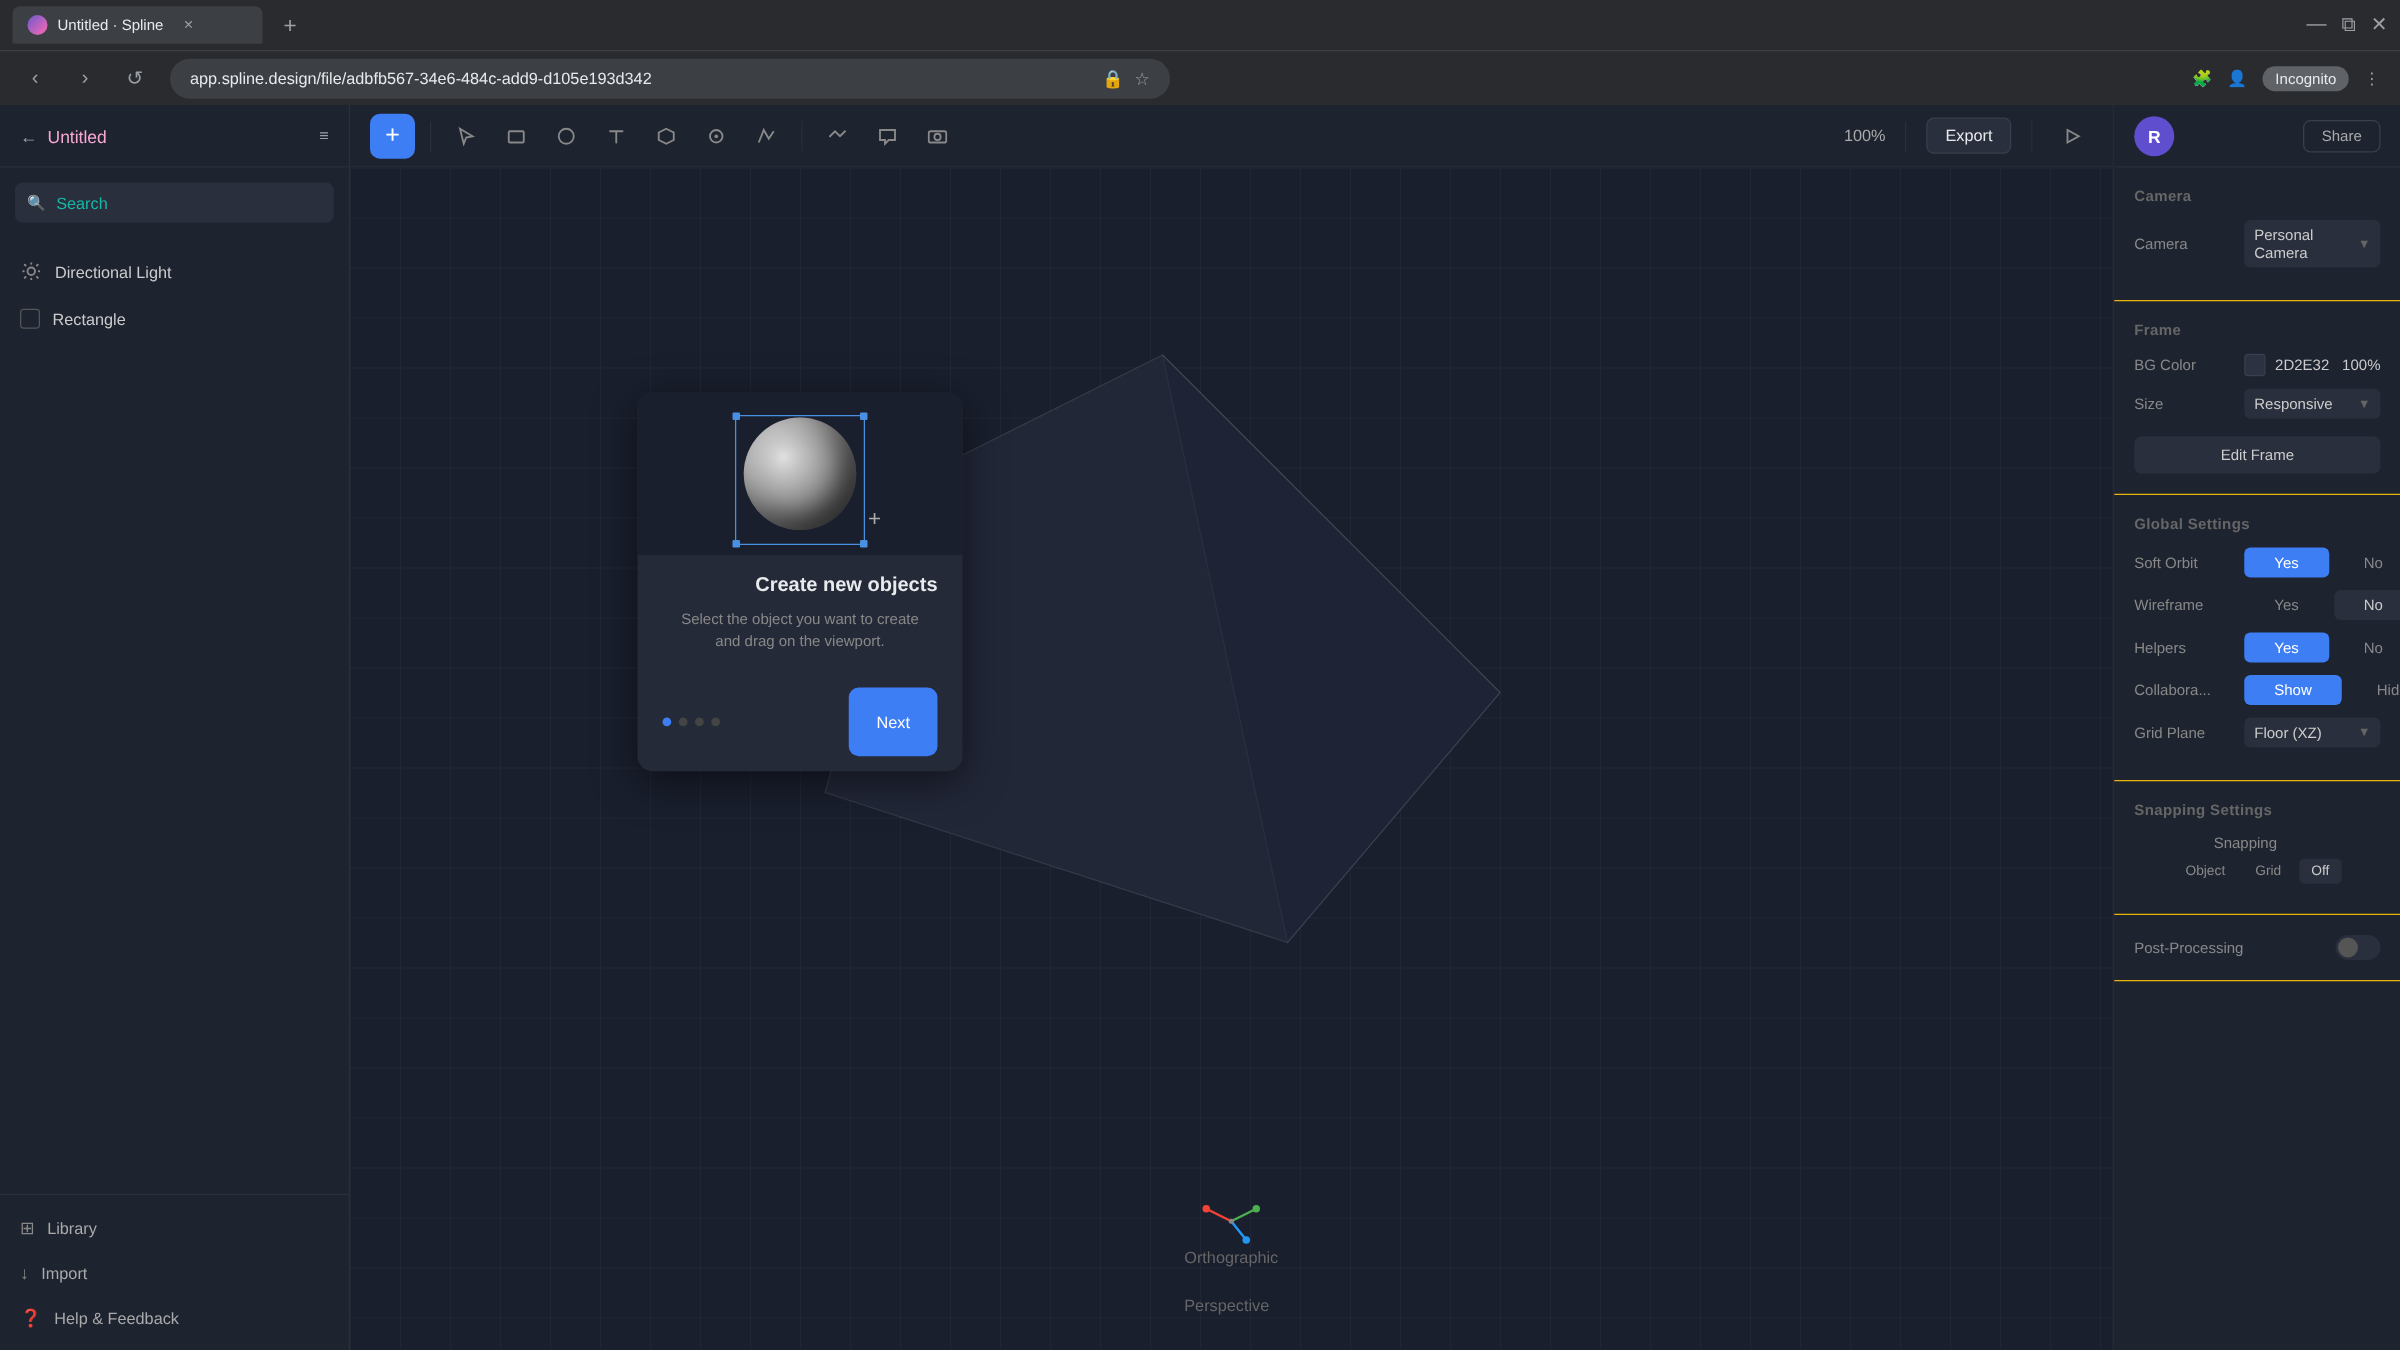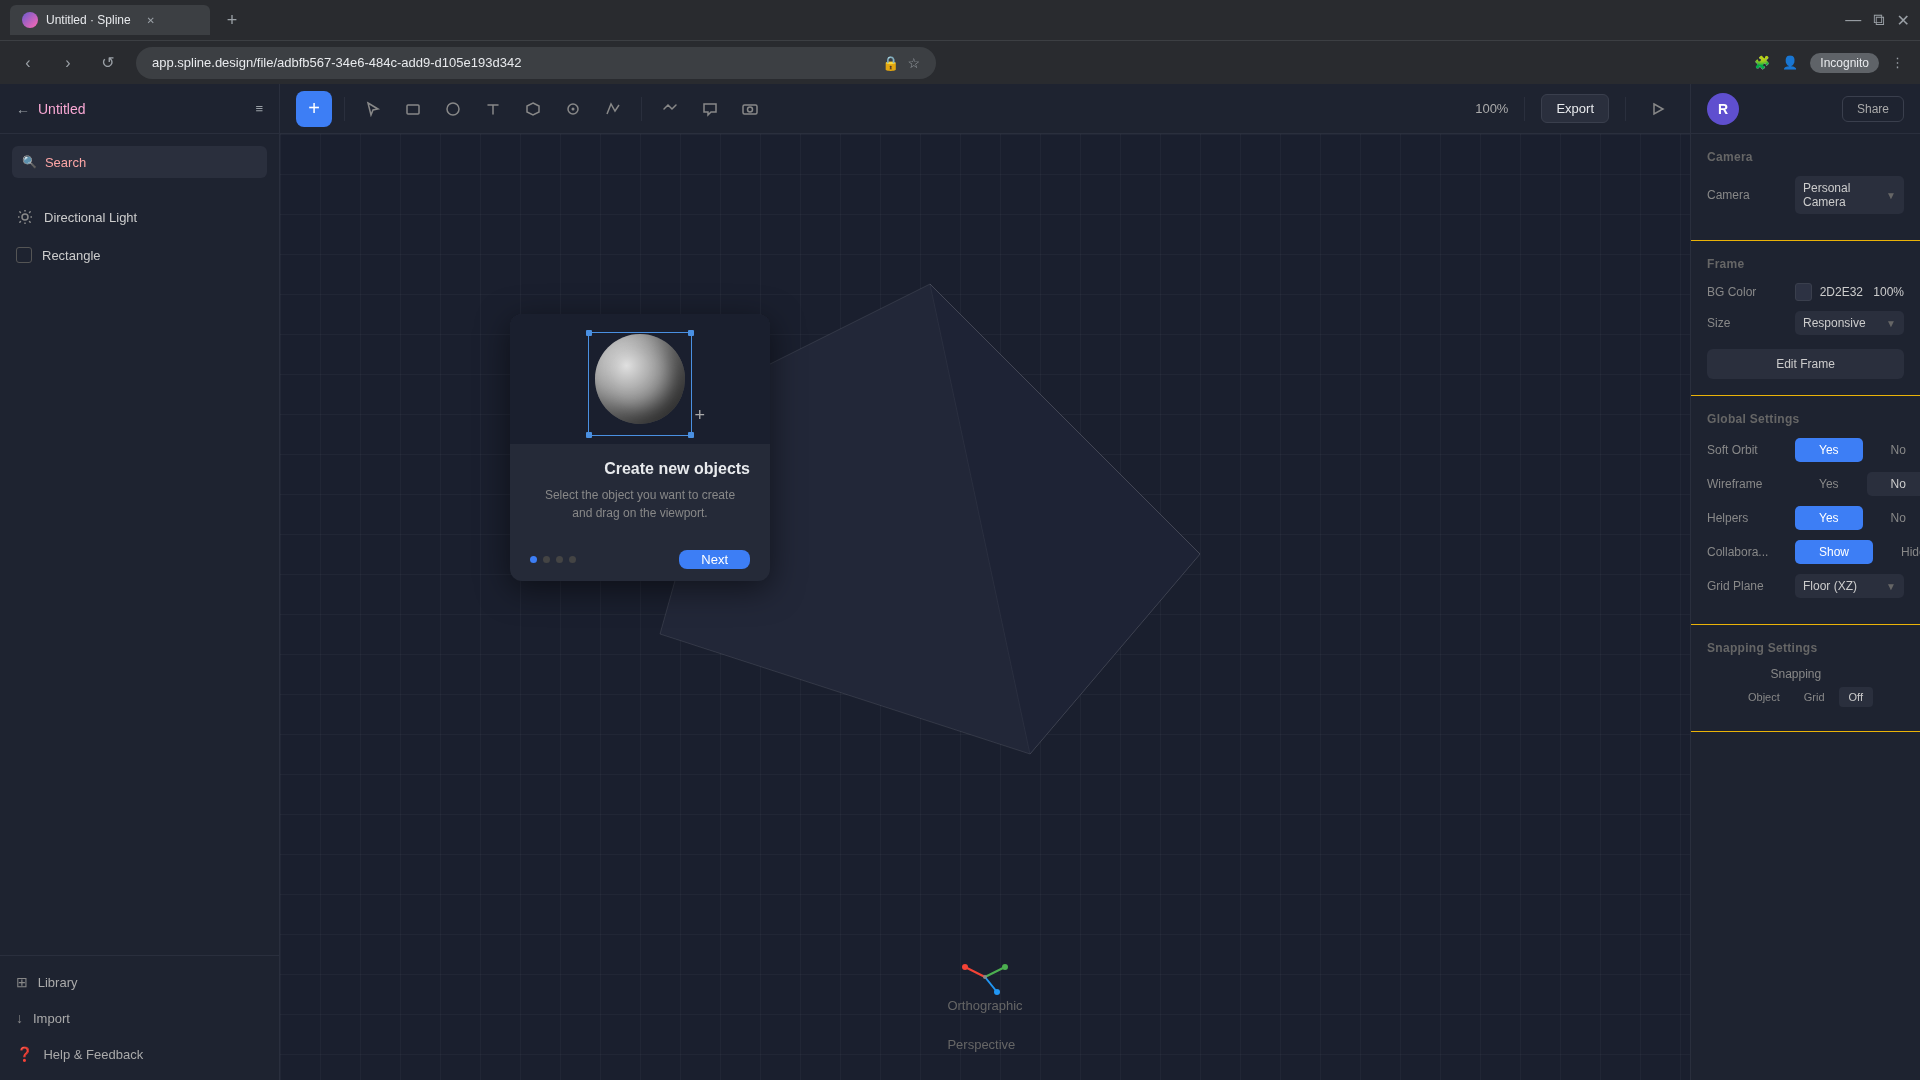--- a/index.html
+++ b/index.html
@@ -172,21 +172,21 @@
       align-items: center;
       padding: 0 10px;
       gap: 8px;
     }
     .search-icon-sidebar {
       color: #666;
       font-size: 12px;
     }
     .search-input-text {
       font-size: 13px;
-      color: #fca5a5;
+      color: #14b8a6;
     }
     .scene-items {
       flex: 1;
       padding: 8px 0;
     }
     .scene-item {
       height: 38px;
       display: flex;
       align-items: center;
       padding: 0 16px;
@@ -440,21 +440,21 @@
       background: #444;
     }
     .dot.active {
       background: #3d7ef5;
     }
     .popup-next-btn {
       background: #3d7ef5;
       color: white;
       border: none;
       border-radius: 8px;
-      padding: 2px 22px;
+      padding: 20px 22px;
       font-size: 13px;
       font-weight: 500;
       cursor: pointer;
     }
 
     
     .right-sidebar {
       width: 230px;
       background: #1e2330;
       border-left: 1px solid #2a2f3d;
@@ -975,15 +975,21 @@
       <div class="snapping-row">
         <span class="snapping-label">Snapping</span>
         <div class="snapping-options">
           <button class="snap-btn">Object</button>
           <button class="snap-btn">Grid</button>
           <button class="snap-btn active-off">Off</button>
         </div>
       </div>
     </div>
 
+    <div class="right-section">
+      <div class="post-processing-row">
+        <span class="post-proc-label">Post-Processing</span>
+        <div class="toggle-switch"></div>
+      </div>
+    </div>
 
   </div>
 </div>
 
 </body></html>

